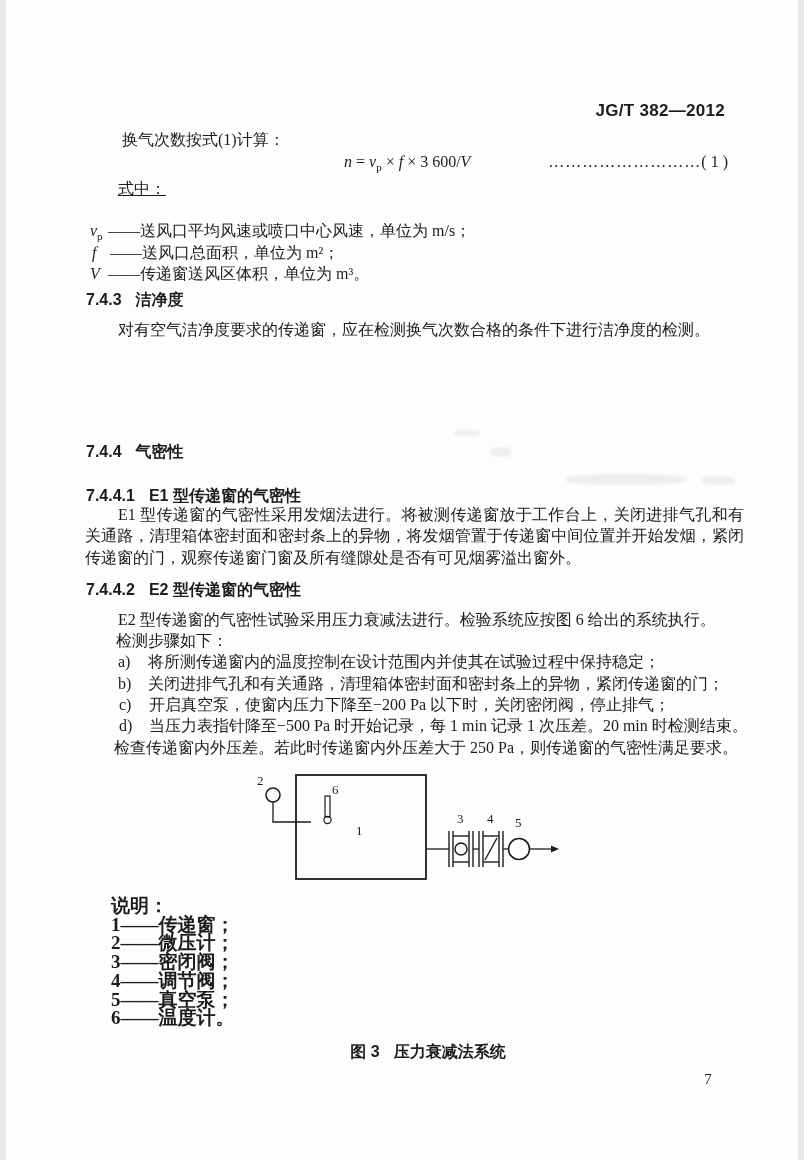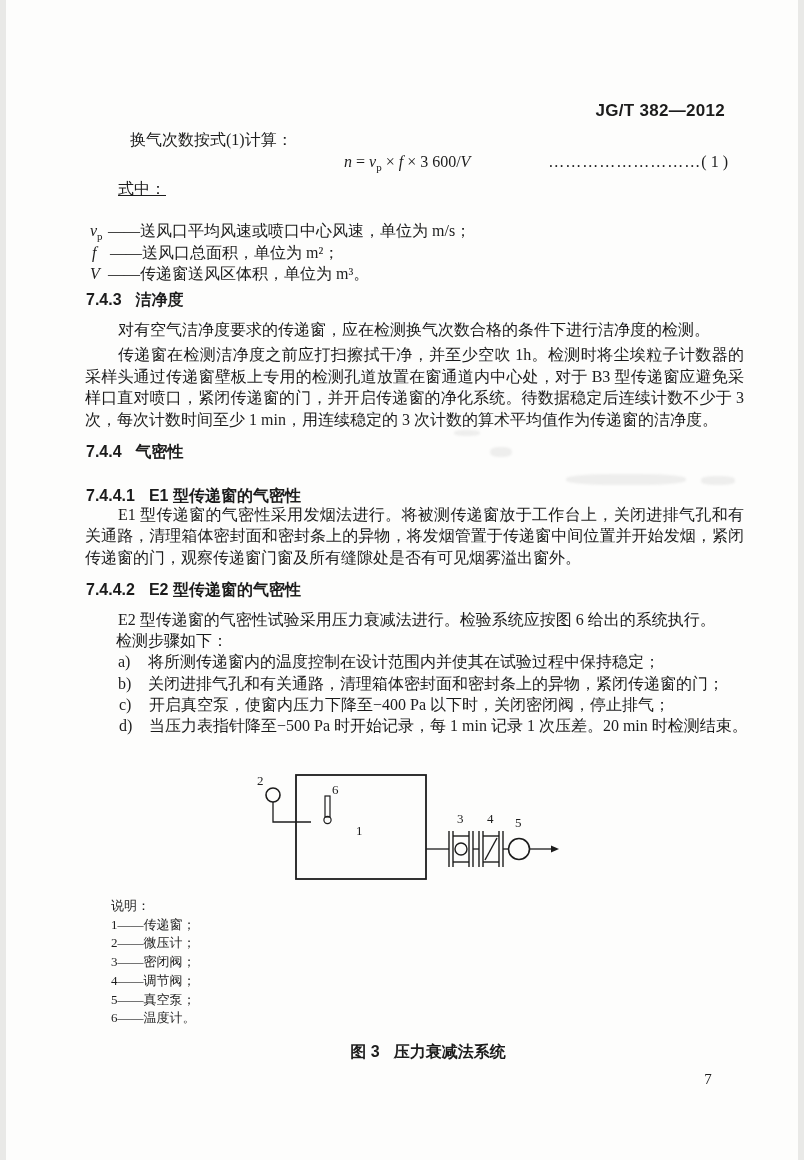--- a/index.html
+++ b/index.html
@@ -19,49 +19,48 @@
   .hd{font-family:"Liberation Sans","DejaVu Sans",sans-serif;font-weight:bold;}
   .docnum{font-size:17px;letter-spacing:.3px;}
   .hgap{display:inline-block;width:14px;}
   .sym{display:inline-block;min-width:18px;font-style:italic;}
   .sym sub{font-style:normal;font-size:11px;}
   .formula sub{font-size:11px;}
   .leader{letter-spacing:1px;}
   .step{display:flex;}
   .step .lab{width:30px;flex:0 0 30px;}
   .legend-row{line-height:18.7px;}
-  .legend{font-size:13px;}
+  .legend{font-size:19px;font-weight:bold;}
   .caption{width:804px;text-align:center;font-size:16px;}
   .pageno{font-size:15px;}
   .artifact{position:absolute;background:rgba(40,40,40,0.07);filter:blur(1px);border-radius:40%;}
   svg text{font-family:"Liberation Serif","DejaVu Serif",serif;font-size:13px;fill:#1c1c1c;}
 </style>
 </head>
 <body>
 
 <div class="page">
 
   <div class="abs hd docnum" style="top:100px;right:73px;">JG/T 382—2012</div>
 
-  <div class="abs" style="left:124px;top:130px;">换气次数按式(1)计算：</div>
+  <div class="abs" style="left:116px;top:130px;">换气次数按式(1)计算：</div>
 
   <div class="abs formula" style="left:338px;top:152px;"><i>n</i><span> = </span><i>v</i><sub>p</sub><span> × </span><i>f</i><span> × 3 600/</span><i>V</i></div>
   <div class="abs" style="top:152px;right:70px;"><span class="leader">………………………</span><span>( 1 )</span></div>
 
   <div class="abs" style="left:112px;top:179px;text-decoration:underline;">式中：</div>
 
   <div class="abs" style="left:84px;top:221px;"><span class="sym"><i>v</i><sub>p</sub></span><span>——送风口平均风速或喷口中心风速，单位为 m/s；</span></div>
   <div class="abs" style="left:86px;top:243px;"><span class="sym"><i>f</i><sub></sub></span><span>——送风口总面积，单位为 m²；</span></div>
   <div class="abs" style="left:84px;top:264px;"><span class="sym"><i>V</i><sub></sub></span><span>——传递窗送风区体积，单位为 m³。</span></div>
 
   <div class="abs hd" style="left:80px;top:290px;"><span>7.4.3</span><span class="hgap"></span><span>洁净度</span></div>
 
   <div class="abs" style="left:112px;top:320px;">对有空气洁净度要求的传递窗，应在检测换气次数合格的条件下进行洁净度的检测。</div>
 
-  <div class="blk" style="left:79px;top:344px;width:659px;text-indent:33px;line-height:21.6px;">传递窗在检测洁净度之前应打扫擦拭干净，并至少空吹 1h。检测时将尘埃粒子计数器的采样头通过传递窗壁板上专用的检测孔道放置在窗通道内中心处，对于 B3 型传递窗应避免采样口直对喷口，紧闭传递窗的门，并开启传递窗的净化系统。待数据稳定后连续计数不少于 3 次，每次计数时间至少 1 min，用连续稳定的 3 次计数的算术平均值作为传递窗的洁净度。</div>
 
   <div class="abs hd" style="left:80px;top:442px;"><span>7.4.4</span><span class="hgap"></span><span>气密性</span></div>
 
   <div class="abs hd" style="left:80px;top:471px;margin-top:15px;"><span>7.4.4.1</span><span class="hgap"></span><span>E1 型传递窗的气密性</span></div>
 
   <div class="blk" style="left:79px;top:504px;width:659px;text-indent:33px;line-height:21.4px;">E1 型传递窗的气密性采用发烟法进行。将被测传递窗放于工作台上，关闭进排气孔和有关通路，清理箱体密封面和密封条上的异物，将发烟管置于传递窗中间位置并开始发烟，紧闭传递窗的门，观察传递窗门窗及所有缝隙处是否有可见烟雾溢出窗外。</div>
 
   <div class="abs hd" style="left:80px;top:580px;"><span>7.4.4.2</span><span class="hgap"></span><span>E2 型传递窗的气密性</span></div>
 
   <div class="abs" style="left:112px;top:610px;">E2 型传递窗的气密性试验采用压力衰减法进行。检验系统应按图 6 给出的系统执行。</div>
@@ -71,26 +70,27 @@
   <div class="abs step" style="left:112px;top:652px;">
       <span class="lab">a)</span>
       <span>将所测传递窗内的温度控制在设计范围内并使其在试验过程中保持稳定；</span>
     </div>
   <div class="abs step" style="left:112px;top:674px;">
       <span class="lab">b)</span>
       <span>关闭进排气孔和有关通路，清理箱体密封面和密封条上的异物，紧闭传递窗的门；</span>
     </div>
   <div class="abs step" style="left:113px;top:695px;">
       <span class="lab">c)</span>
-      <span>开启真空泵，使窗内压力下降至−400 Pa 以下时，关闭密闭阀，停止排气；</span>
+      <span>开启真空泵，使窗内压力下降至−200 Pa 以下时，关闭密闭阀，停止排气；</span>
     </div>
   <div class="abs step" style="left:113px;top:716px;">
       <span class="lab">d)</span>
       <span>当压力表指针降至−500 Pa 时开始记录，每 1 min 记录 1 次压差。20 min 时检测结束。</span>
     </div>
+  <div class="abs" style="left:108px;top:738px;">检查传递窗内外压差。若此时传递窗内外压差大于 250 Pa，则传递窗的气密性满足要求。</div>
 
   <div class="abs" style="left:240px;top:763px;">
     <svg width="320" height="134" viewBox="0 0 320 134">
 
       <text x="11" y="22">2</text>
       <circle cx="27" cy="32" r="7" fill="none" stroke="#1c1c1c" stroke-width="1.6"></circle>
       <polyline points="27,39 27,59 65,59" fill="none" stroke="#1c1c1c" stroke-width="1.3"></polyline>
 
       <rect x="50" y="12" width="130" height="104" fill="none" stroke="#1c1c1c" stroke-width="1.8"></rect>
       <text x="110" y="72">1</text>

